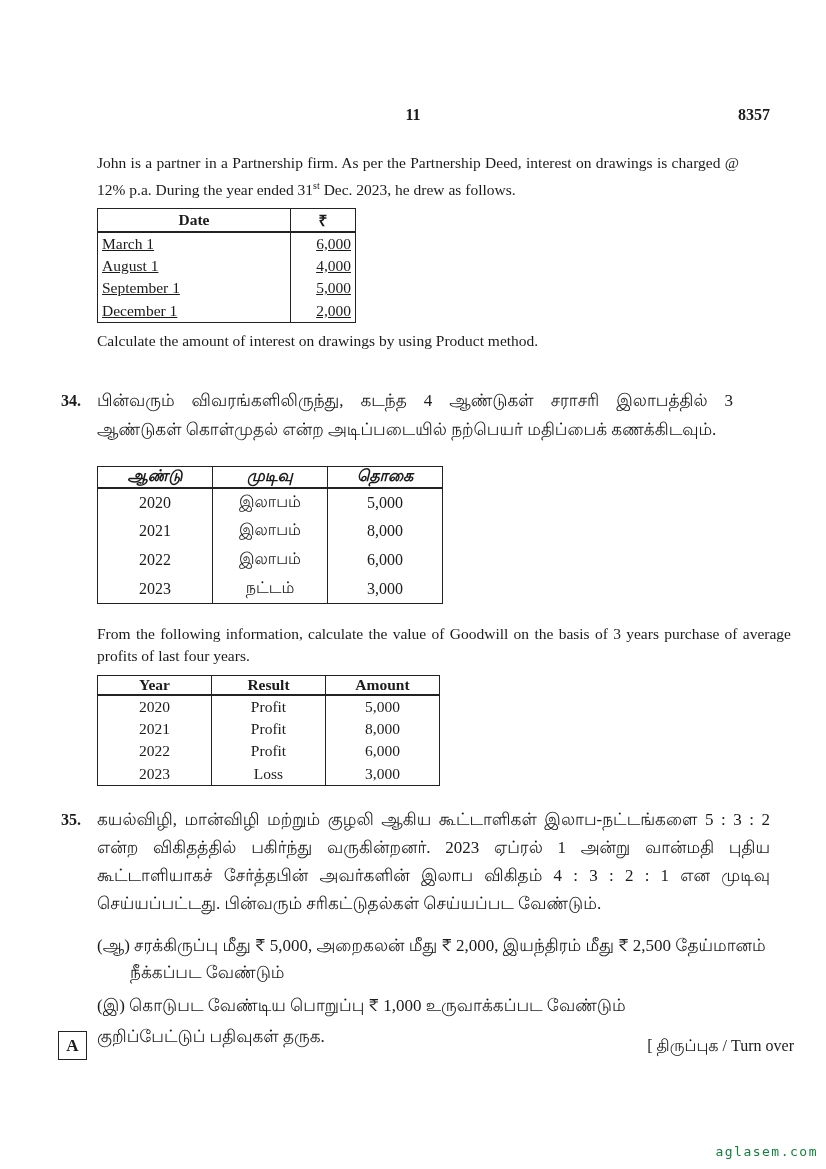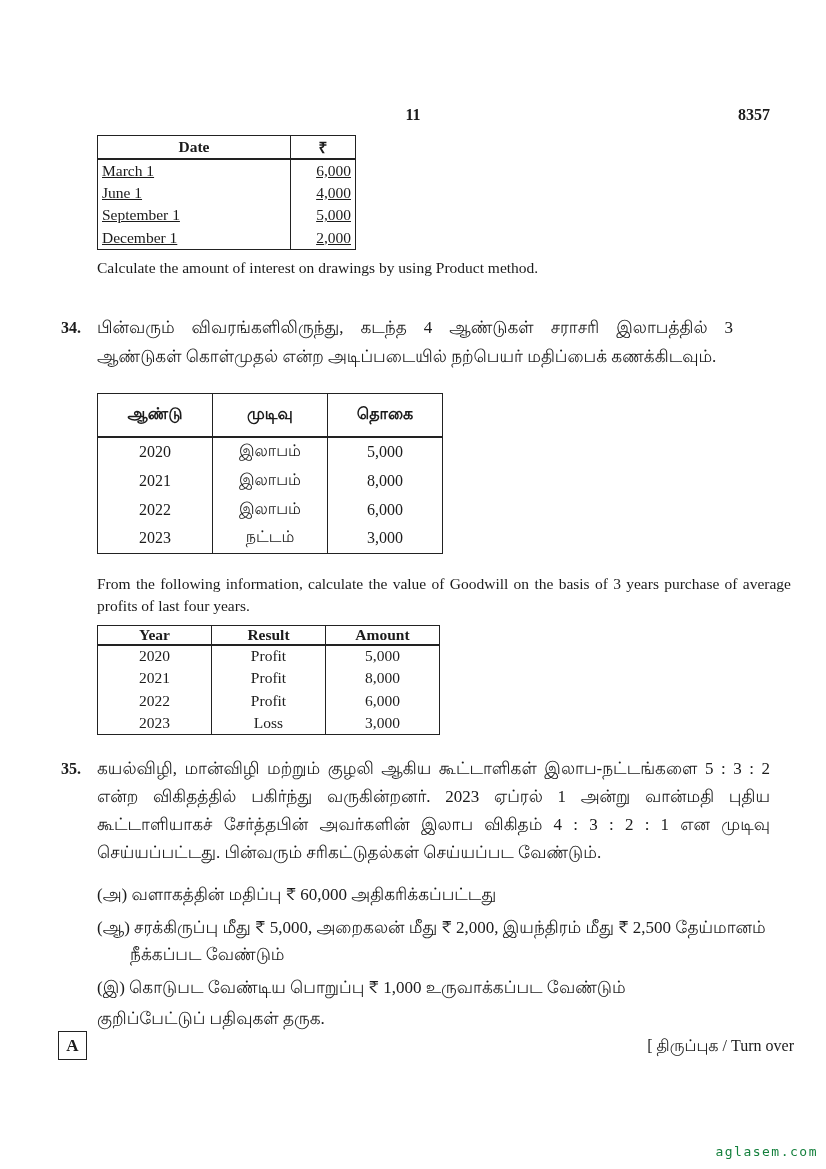--- a/index.html
+++ b/index.html
@@ -62,21 +62,21 @@
   .qnum {
     position: absolute;
     left: -36px;
     top: 0;
     font-weight: bold;
     font-size: 16px;
   }
   .q34 { margin-top: 36px; width: 636px; font-size: 17px; line-height: 29px; text-align: justify; }
 
   .ta-table { margin-top: 22px; font-size: 16px; text-align: center; }
-  .ta-table th { height: 44px; }
+  .ta-table th { height: 21px; font-style: italic; }
   .ta-table td { height: 29px; }
   .ta-col { width: 115px; }
 
   .goodwill-en { margin-top: 19px; width: 694px; font-size: 15.5px; line-height: 22px; text-align: justify; }
 
   .en-table { margin-top: 8px; font-size: 15.5px; text-align: center; }
   .en-table th { height: 17px; }
   .en-table td { height: 22.5px; }
   .en-col { width: 114px; }
 
@@ -131,35 +131,36 @@
 
 <div class="page">
 
   <div class="header">
     <span class="page-num">11</span>
     <span class="paper-code">8357</span>
   </div>
 
   <div class="content">
 
+    <p class="intro-para"><span>John is a partner in a Partnership firm.  As per the Partnership Deed, interest on drawings is charged @ 12% p.a. During the year ended 31</span><sup>st</sup><span> Dec. 2023, he drew as follows.</span></p>
 
     <table class="tbl drawings-table">
       <thead>
         <tr>
           <th class="col-date">Date</th>
           <th class="col-amt">₹</th>
         </tr>
       </thead>
       <tbody>
         <tr>
           <td class="c-date">March 1</td>
           <td class="c-amt">6,000</td>
         </tr>
         <tr>
-          <td class="c-date">June 1</td>
+          <td class="c-date">August 1</td>
           <td class="c-amt">4,000</td>
         </tr>
         <tr>
           <td class="c-date">September 1</td>
           <td class="c-amt">5,000</td>
         </tr>
         <tr>
           <td class="c-date">December 1</td>
           <td class="c-amt">2,000</td>
         </tr>
@@ -238,21 +239,20 @@
         </tr>
       </tbody>
     </table>
 
     <div class="question q35">
       <span class="qnum">35.</span>
       <span>கயல்விழி, மான்விழி மற்றும் குழலி ஆகிய கூட்டாளிகள் இலாப-நட்டங்களை 5 : 3 : 2 என்ற விகிதத்தில் பகிர்ந்து வருகின்றனர். 2023 ஏப்ரல் 1 அன்று வான்மதி புதிய கூட்டாளியாகச் சேர்த்தபின் அவர்களின் இலாப விகிதம் 4 : 3 : 2 : 1 என முடிவு செய்யப்பட்டது. பின்வரும் சரிகட்டுதல்கள் செய்யப்பட வேண்டும்.</span>
     </div>
 
     <div class="subitems">
-      <div class="subitem"><span>(அ)</span> <span>வளாகத்தின் மதிப்பு ₹ 60,000 அதிகரிக்கப்பட்டது</span></div>
       <div class="subitem"><span>(ஆ)</span> <span>சரக்கிருப்பு மீது ₹ 5,000, அறைகலன் மீது ₹ 2,000, இயந்திரம் மீது ₹ 2,500 தேய்மானம் நீக்கப்பட வேண்டும்</span></div>
       <div class="subitem"><span>(இ)</span> <span>கொடுபட வேண்டிய பொறுப்பு ₹ 1,000 உருவாக்கப்பட வேண்டும்</span></div>
     </div>
 
     <p class="closing-line">குறிப்பேட்டுப் பதிவுகள் தருக.</p>
 
   </div>
 
   <div class="footer">
     <div class="series-box">A</div>

